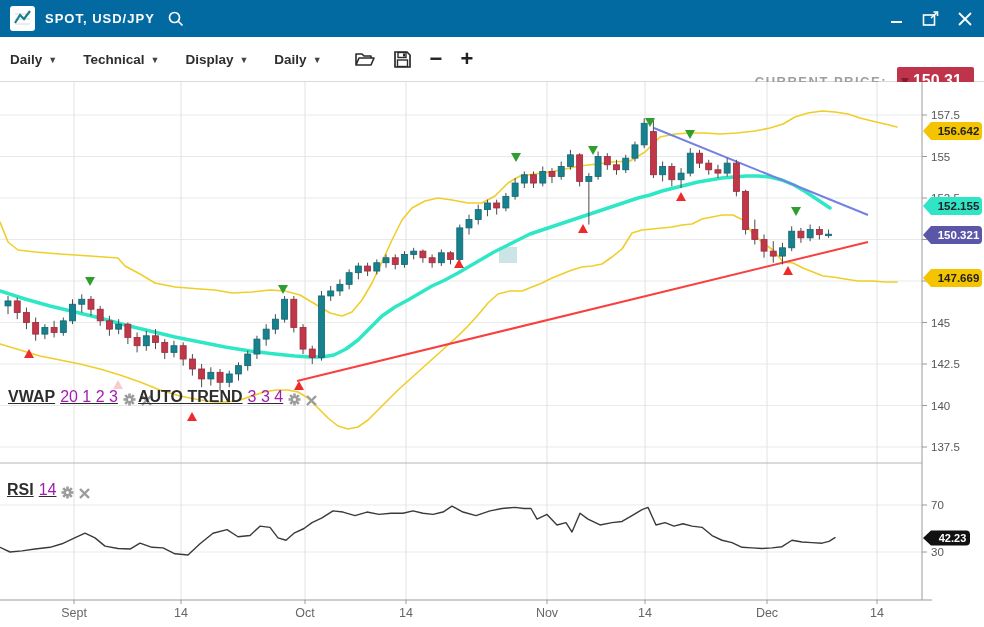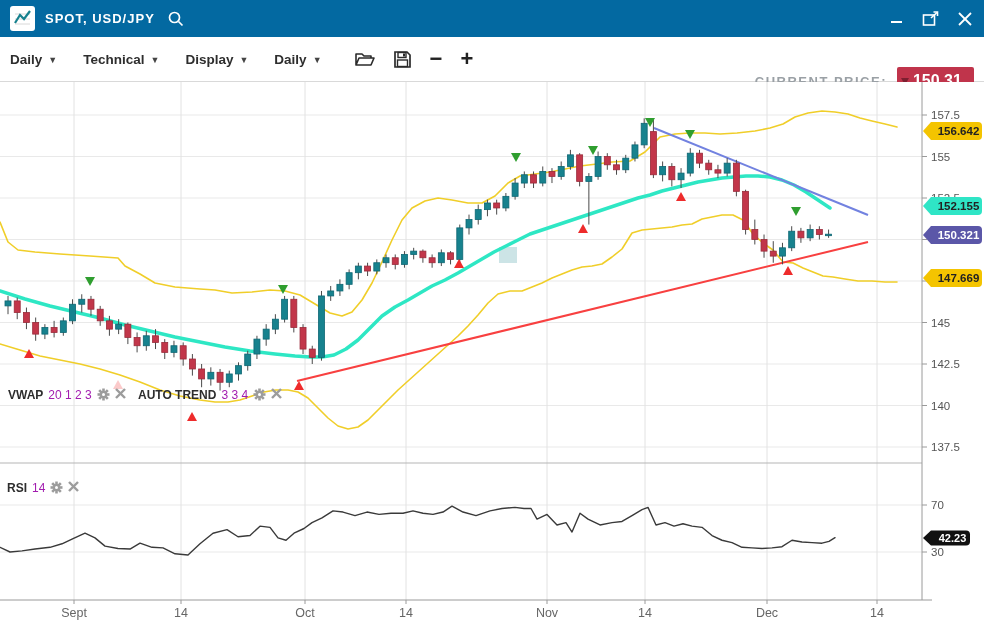--- a/index.html
+++ b/index.html
@@ -18,21 +18,21 @@
   .menu .caret{font-size:9px;color:#444;padding-top:2px;}
   .ticon{margin-right:18px;cursor:pointer;display:flex;align-items:center;}
   .zoomtxt{font-size:22px;font-weight:bold;color:#222;line-height:1;}
   .cp-group{margin-left:auto;display:flex;align-items:center;gap:10px;margin-top:44px;}
   .cp-label{font-size:13px;font-weight:bold;color:#9aa0a5;letter-spacing:1.5px;}
   .pricebox{width:77px;height:29px;border-radius:2px;display:flex;align-items:center;justify-content:center;gap:3px;color:#fff;font-weight:bold;}
   .pricebox .big{font-size:16px;}
   .pricebox .pip{font-size:11px;align-self:flex-end;padding-bottom:3px;}
   
   .chartwrap{position:relative;width:984px;height:545px;}
-  .ind-label{position:absolute;display:flex;align-items:flex-start;gap:5px;font-size:12px;color:#2d2d2d;white-space:nowrap;}
+  .ind-label{position:absolute;display:flex;align-items:flex-end;gap:5px;font-size:16px;color:#2d2d2d;white-space:nowrap;text-decoration:underline;}
   .ind-label b{font-weight:bold;}
   .ind-label .params{color:#a21caf;}
   .iicon{cursor:pointer;display:flex;align-items:center;}
 </style>
 </head>
 <body>
 
 <div class="titlebar">
   <div class="logo">
     <svg width="21" height="21" viewBox="0 0 21 21">

